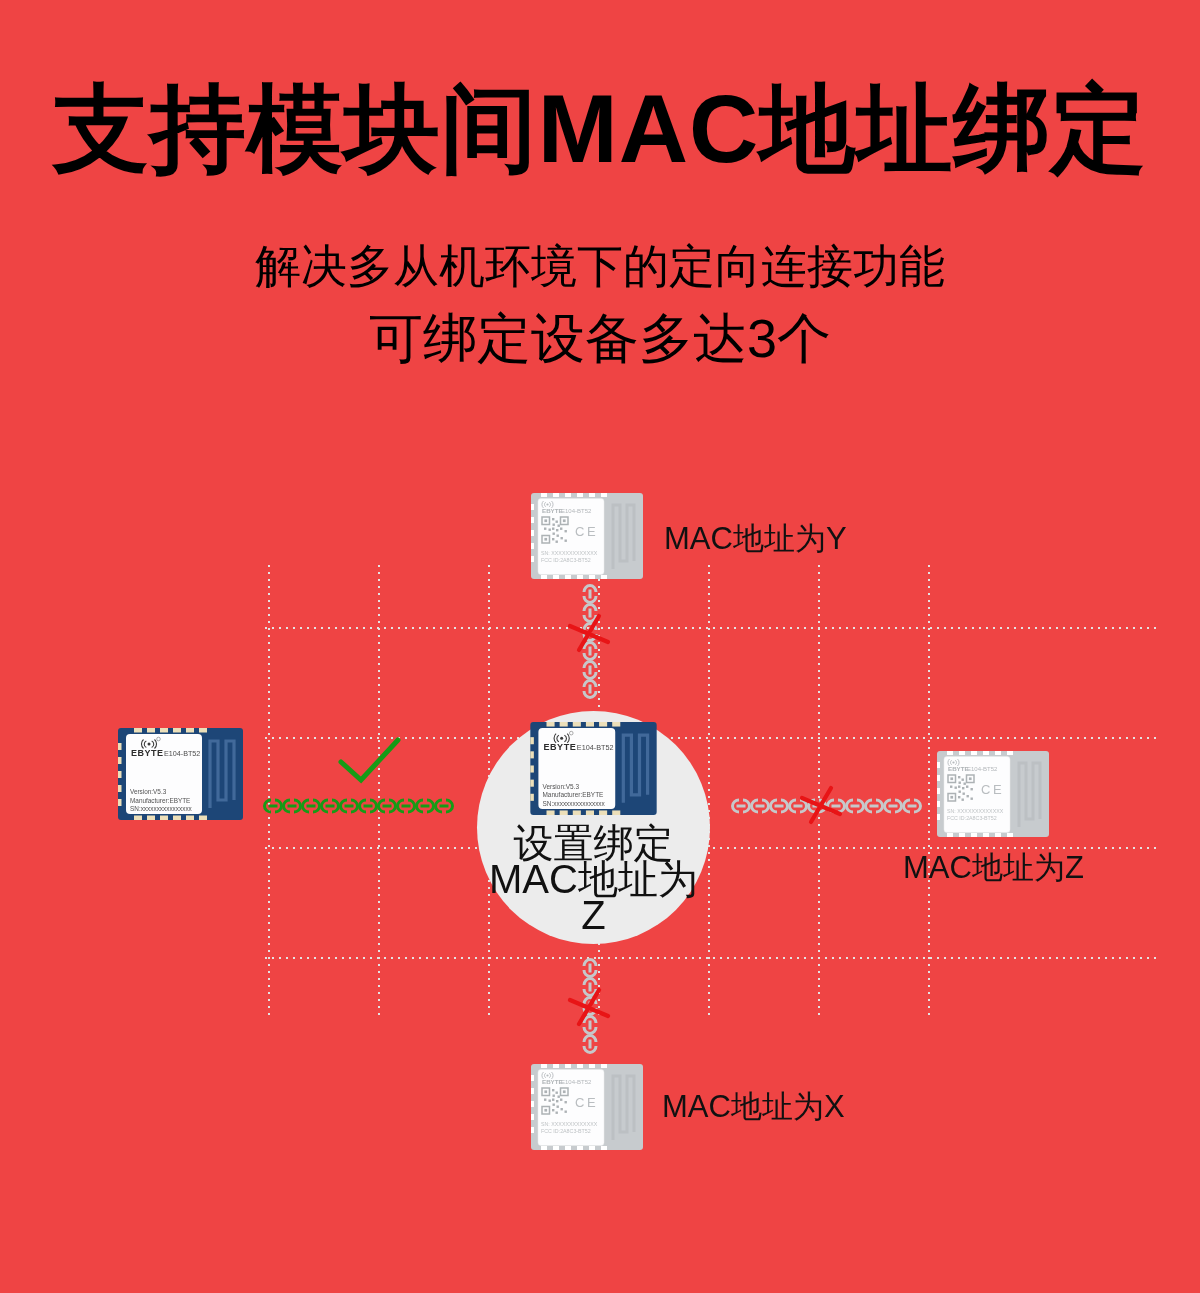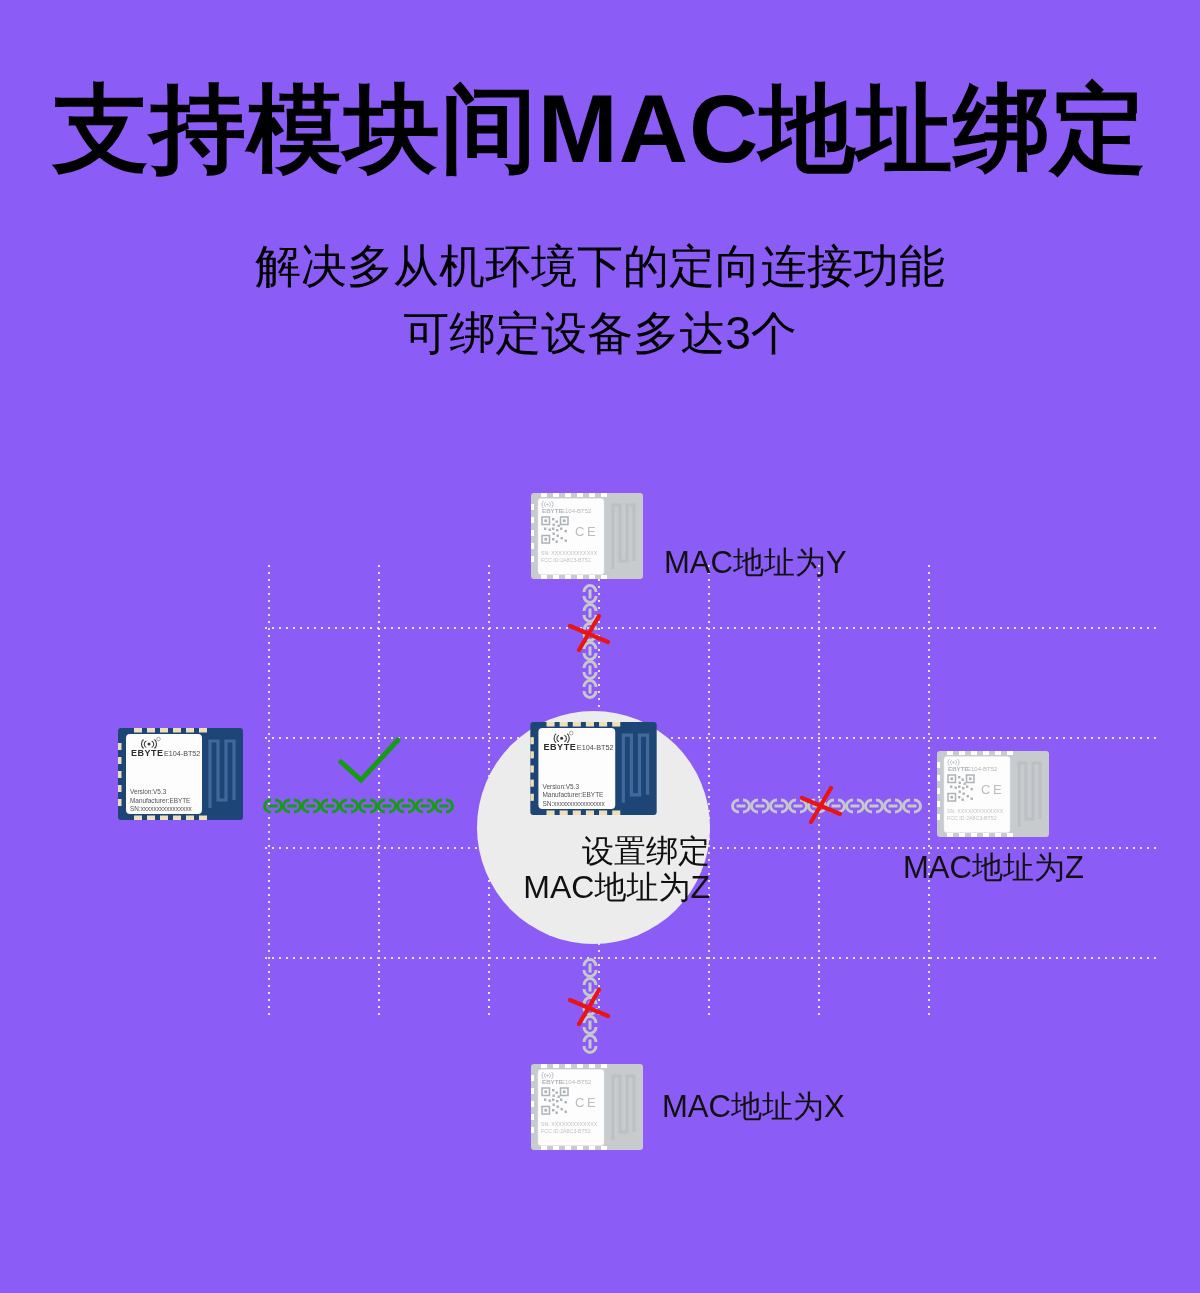--- a/index.html
+++ b/index.html
@@ -1,23 +1,23 @@
 <!DOCTYPE html>
 <html><head>
 <meta charset="utf-8">
 <style>
   html,body{margin:0;padding:0;background:#fff;}
   body{font-family:"Liberation Sans","DejaVu Sans",sans-serif;}
-  #page{position:relative;width:1200px;height:1293px;background:#8b5cf6;overflow:hidden;}
+  #page{position:relative;width:1200px;height:1293px;background:#ef4444;overflow:hidden;}
 
   .title{position:absolute;top:76px;left:0;width:100%;margin:0;text-align:center;
          font-size:96px;font-weight:700;color:#000;letter-spacing:1px;line-height:1.1;}
   .sub{position:absolute;left:0;width:100%;text-align:center;font-weight:500;color:#000;}
   .sub1{top:236px;font-size:46px;text-align:center;}
-  .sub2{top:303px;font-size:46px;}
+  .sub2{top:303px;font-size:54px;}
 
   .gh{position:absolute;height:2px;left:265px;width:895px;
       background:repeating-linear-gradient(to right,#e4e4e4 0 2px,transparent 2px 7px);}
   .gv{position:absolute;width:2px;top:565px;height:450px;
       background:repeating-linear-gradient(to bottom,#e4e4e4 0 2px,transparent 2px 7px);}
 
   .circle{position:absolute;left:477px;top:711px;width:233px;height:233px;
           border-radius:50%;background:#ececec;}
 
   .module{position:absolute;display:block;}
@@ -45,22 +45,22 @@
   .chain{position:absolute;}
   .chain.green path{stroke:#169b16;stroke-width:3;fill:none;}
   .chain.gray path{stroke:#c6c8ca;stroke-width:3;fill:none;}
 
   .check{position:absolute;}
   .check path{stroke:#169b16;stroke-width:5;fill:none;stroke-linecap:round;}
   .cross{position:absolute;}
   .cross path{stroke:#e81416;stroke-width:4.2;fill:none;stroke-linecap:round;}
 
   .mac-label{position:absolute;font-size:31px;color:#111;white-space:nowrap;}
-  .center-caption{position:absolute;left:477px;top:825px;width:233px;text-align:right;
-                  font-size:32px;line-height:36px;color:#111;margin-top:8px;}
+  .center-caption{position:absolute;left:477px;top:825px;width:233px;text-align:center;
+                  font-size:40px;line-height:36px;color:#111;}
 </style>
 </head>
 <body>
 
 <div id="page">
 
   <h1 class="title">支持模块间MAC地址绑定</h1>
   <div class="sub sub1">解决多从机环境下的定向连接功能</div>
   <div class="sub sub2">可绑定设备多达3个</div>
 
@@ -386,21 +386,21 @@
   </svg>
   <svg class="cross" style="left:799px;top:785px" width="44" height="40" viewBox="0 0 44 40">
     <path d="M3 13 L41 29"></path>
       <path d="M32 3 L12 37"></path>
   </svg>
   <svg class="cross" style="left:567px;top:987px" width="44" height="40" viewBox="0 0 44 40">
     <path d="M3 13 L41 29"></path>
       <path d="M32 3 L12 37"></path>
   </svg>
 
-  <div class="mac-label" style="left:664px;top:542px">MAC地址为Y</div>
+  <div class="mac-label" style="left:664px;top:518px">MAC地址为Y</div>
   <div class="mac-label" style="left:903px;top:847px">MAC地址为Z</div>
   <div class="mac-label" style="left:662px;top:1086px">MAC地址为X</div>
   <div class="center-caption">
     <div>设置绑定</div>
     <div>MAC地址为Z</div>
   </div>
 
 </div>
 
 </body></html>

